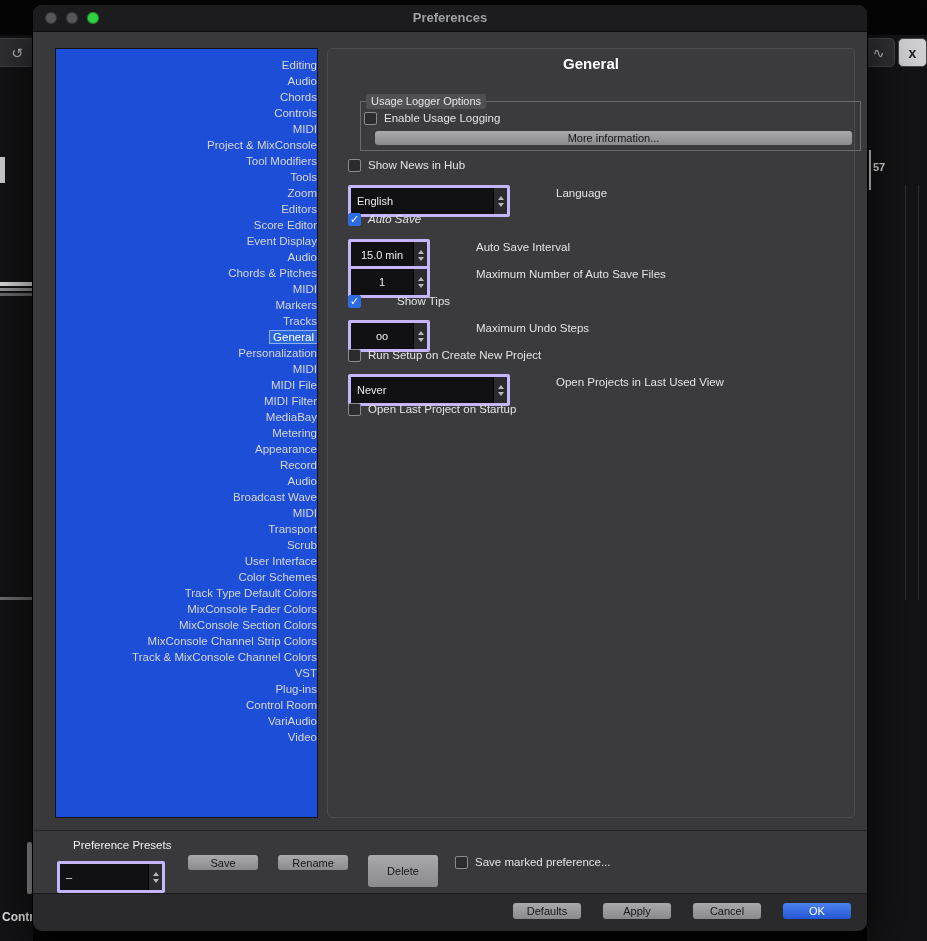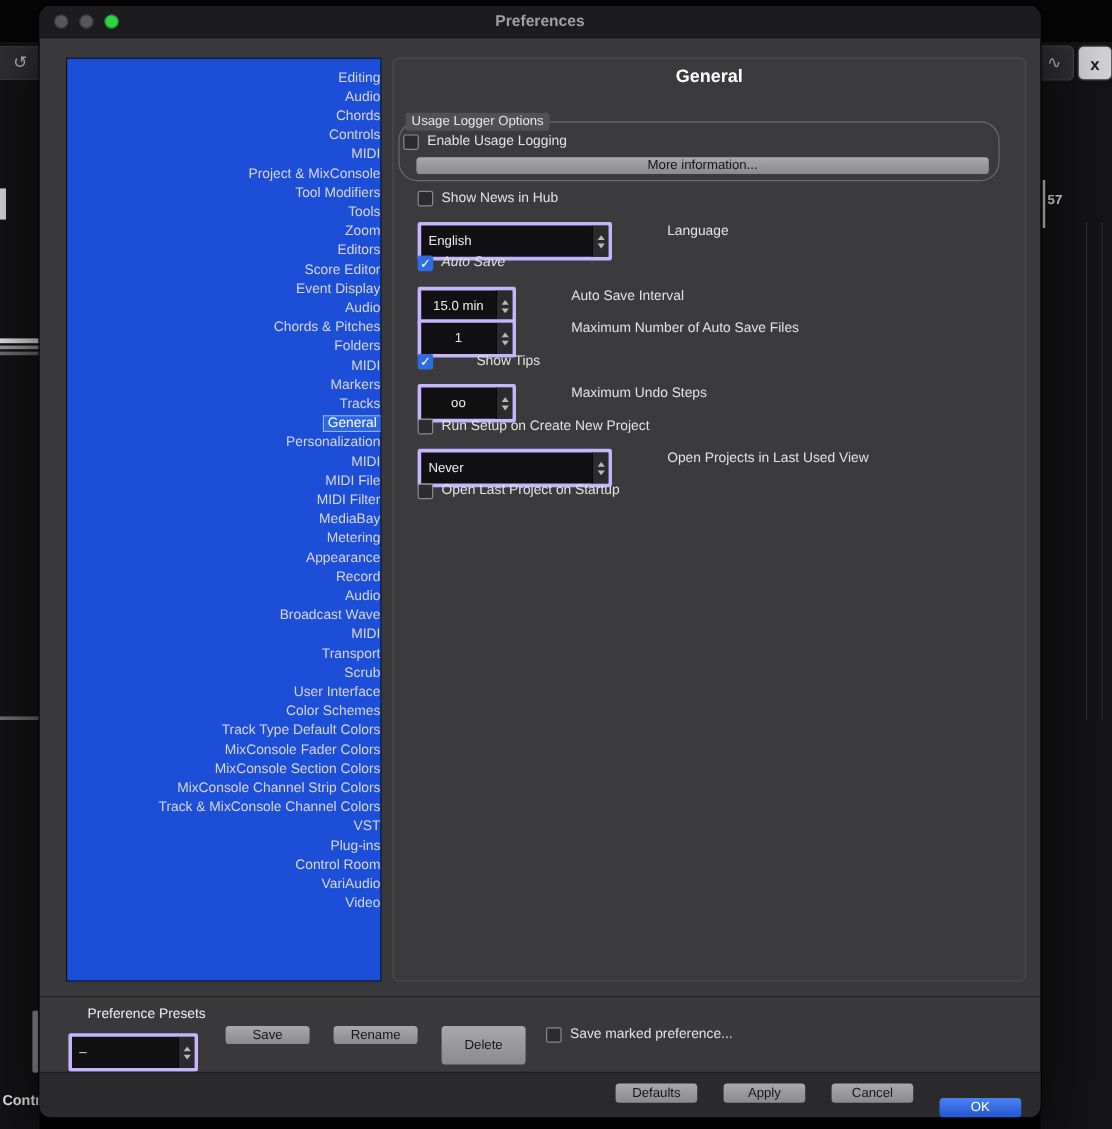--- a/index.html
+++ b/index.html
@@ -34,21 +34,21 @@
   .ti.l0{padding-left:34px;}
   .ti.l1{padding-left:52px;}
   .ti.l2{padding-left:71px;}
   .ti .sel{background:#2c67dd;outline:1px solid #8db0f2;color:#fff;padding:0 3px;margin-left:-3px;}
 
   
   .panel{position:absolute;left:294px;top:17px;width:528px;height:770px;background:#3b3b3d;
     border:1px solid #4c4c4e;border-radius:5px;box-sizing:border-box;}
   .panel-title{position:absolute;top:6px;left:0;width:100%;text-align:center;font-size:15px;
     font-weight:bold;color:#ffffff;}
-  .group{position:absolute;left:4px;top:52px;width:499px;height:48px;border:1px solid #6b6b6d;border-radius:16px;}
+  .group{position:absolute;left:32px;top:52px;width:499px;height:48px;border:1px solid #6b6b6d;border-radius:0;}
   .group-label{position:absolute;top:-8px;left:5px;background:#515153;padding:1px 5px;font-size:11px;
     color:#e6e6e6;border-radius:2px;line-height:13px;}
   .cbrow{position:absolute;display:flex;align-items:center;gap:7px;height:13px;}
   .cb{width:13px;height:13px;box-sizing:border-box;background:#2c2c2e;border:1px solid #8b8b8e;
     border-radius:2px;position:relative;flex:none;}
   .cb.checked{background:#2e6ce4;border-color:#2e6ce4;}
   .cb.checked::after{content:"✓";position:absolute;left:1px;top:-1px;font-size:11px;font-weight:bold;color:#fff;}
   .cblabel{font-size:11.5px;color:#e2e2e2;line-height:13px;white-space:nowrap;}
   .field{position:absolute;height:32px;background:#111113;border:3px solid #c4b5fd;border-radius:2px;
     box-sizing:border-box;display:flex;color:#ececec;font-size:11px;overflow:hidden;}
@@ -58,21 +58,21 @@
     align-items:center;justify-content:center;gap:3px;flex:none;}
   .tri{display:block;width:0;height:0;border-left:3.5px solid transparent;border-right:3.5px solid transparent;}
   .tri-up{border-bottom:4px solid #b9b9bb;}
   .tri-down{border-top:4px solid #b9b9bb;}
   .fieldlabel{position:absolute;font-size:11.5px;color:#e2e2e2;line-height:17px;white-space:nowrap;padding-left:38px;}
 
   
   .gbtn{position:absolute;background:linear-gradient(180deg,#a9a9ab,#8a8a8c);color:#161616;
     font-size:11px;border-radius:3px;display:flex;align-items:center;justify-content:center;
     cursor:default;white-space:nowrap;}
-  .gbtn.blue{background:linear-gradient(180deg,#4b82ef,#2457d4);color:#fff;margin-top:12px;}
+  .gbtn.blue{background:linear-gradient(180deg,#4b82ef,#2457d4);color:#fff;}
 
   
   .presets{position:absolute;left:0;top:799px;width:100%;height:63px;border-top:1px solid #242426;}
   .presets-title{position:absolute;left:40px;top:8px;font-size:11.5px;color:#efefef;}
   .footer{position:absolute;left:0;top:862px;width:100%;height:37px;background:#2a2a2c;
     border-top:1px solid #19191b;border-radius:0 0 9px 9px;}
 </style>
 </head>
 <body>
 
@@ -122,21 +122,20 @@
         <div class="ti l1">MIDI</div>
         <div class="ti l1">Project &amp; MixConsole</div>
         <div class="ti l1">Tool Modifiers</div>
         <div class="ti l1">Tools</div>
         <div class="ti l1">Zoom</div>
         <div class="ti l0">Editors</div>
         <div class="ti l1">Score Editor</div>
         <div class="ti l0">Event Display</div>
         <div class="ti l1">Audio</div>
         <div class="ti l1">Chords &amp; Pitches</div>
-        <div class="ti l1">Folders</div>
         <div class="ti l1">MIDI</div>
         <div class="ti l1">Markers</div>
         <div class="ti l1">Tracks</div>
         <div class="ti l0"><span class="sel">General</span></div>
         <div class="ti l1">Personalization</div>
         <div class="ti l0">MIDI</div>
         <div class="ti l1">MIDI File</div>
         <div class="ti l1">MIDI Filter</div>
         <div class="ti l0">MediaBay</div>
         <div class="ti l0">Metering</div>

